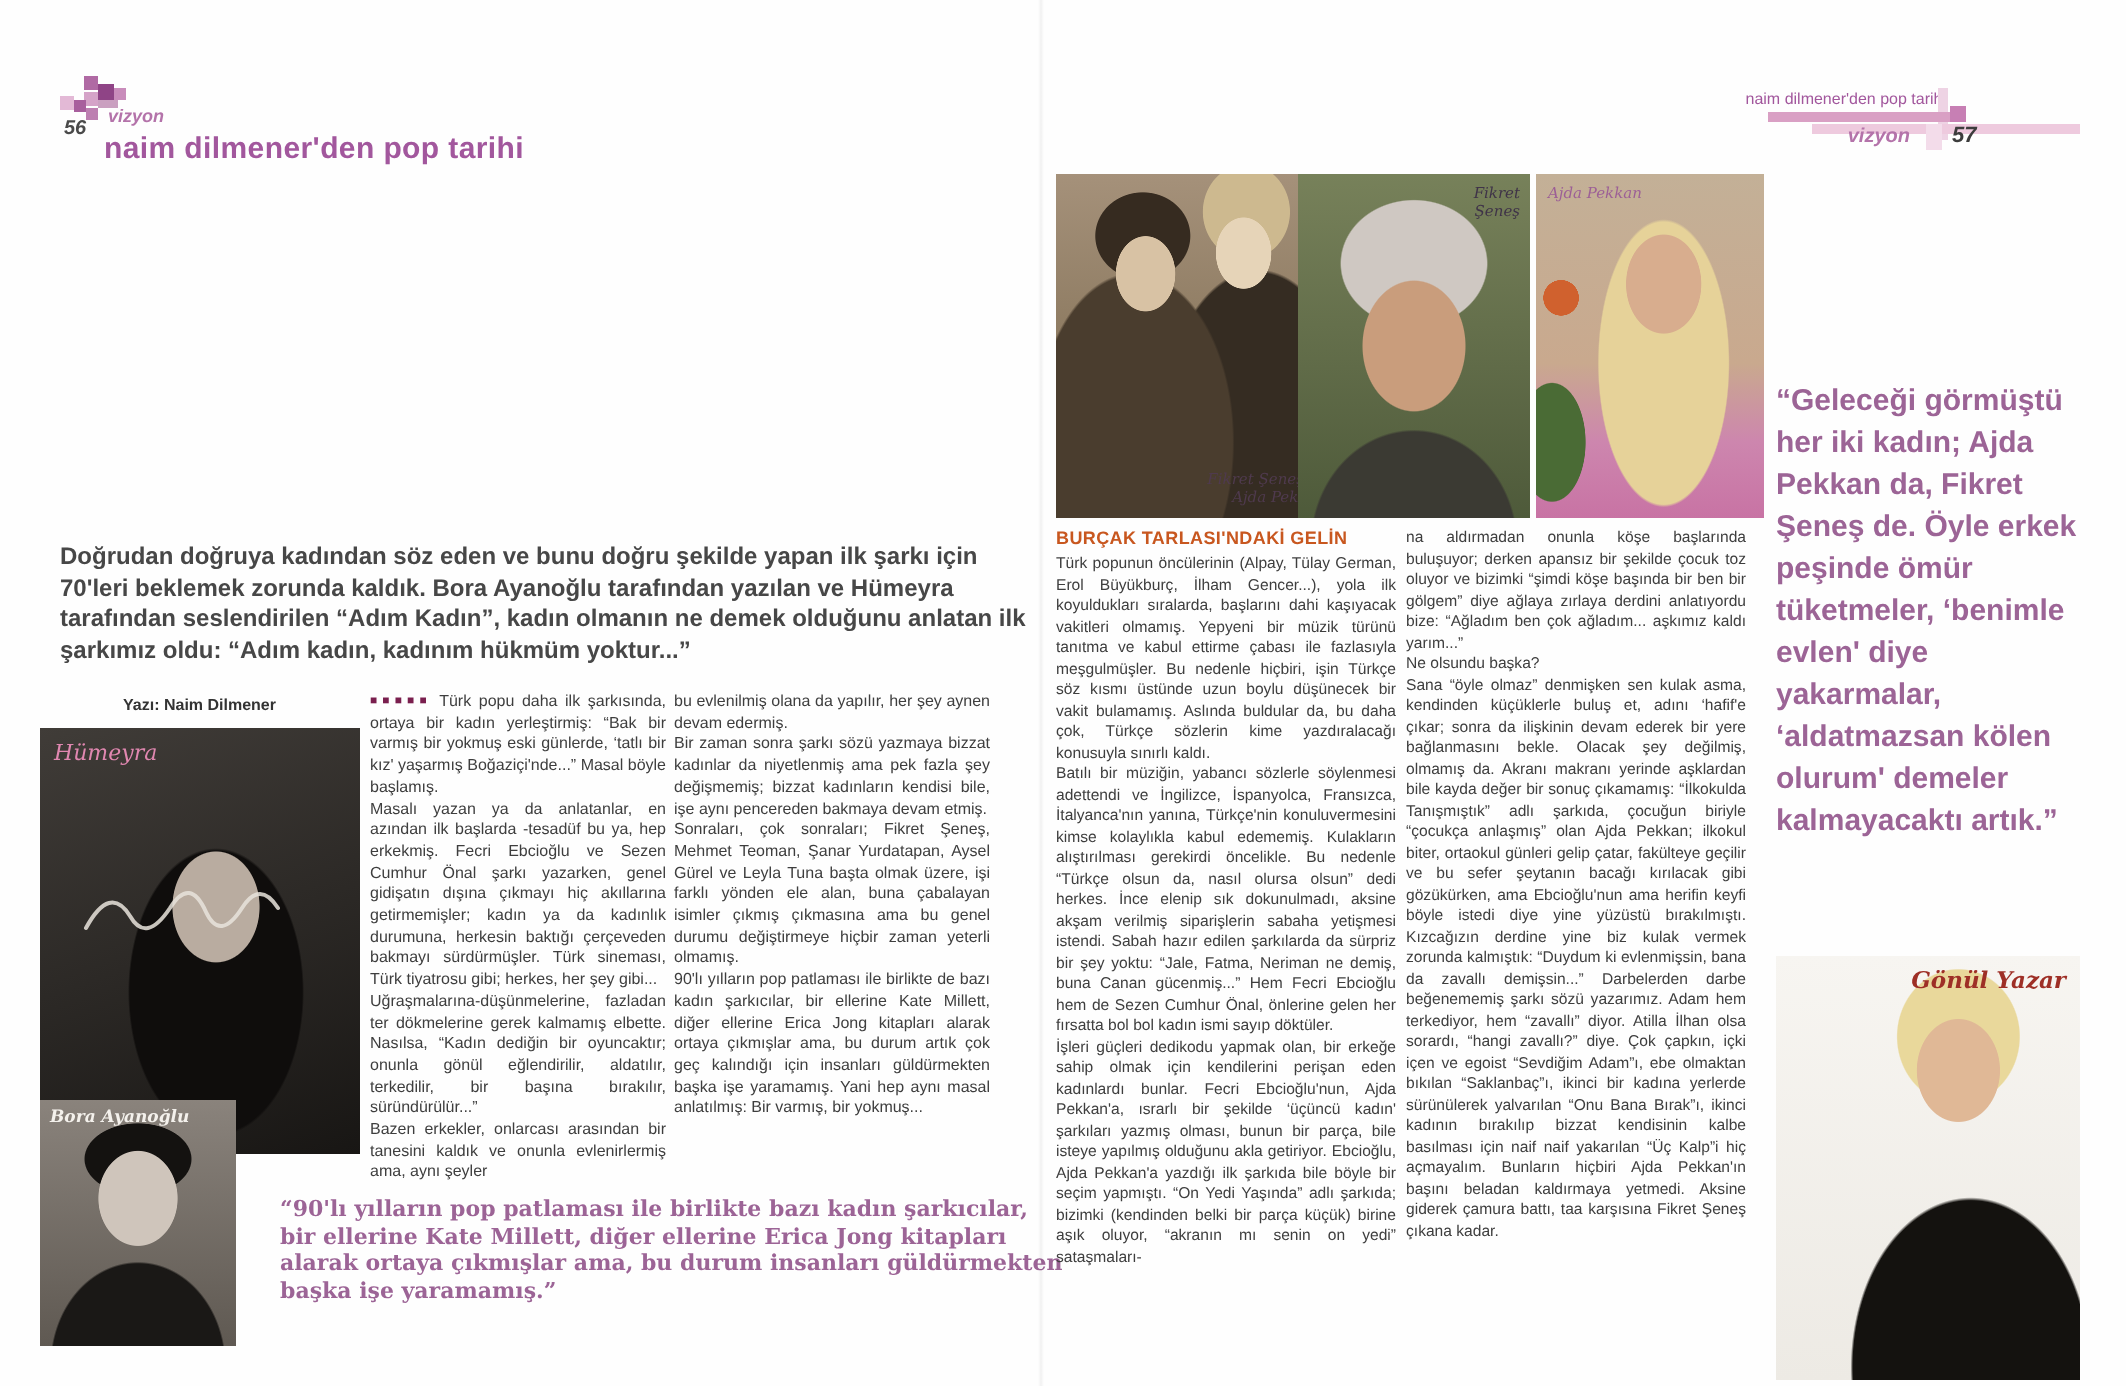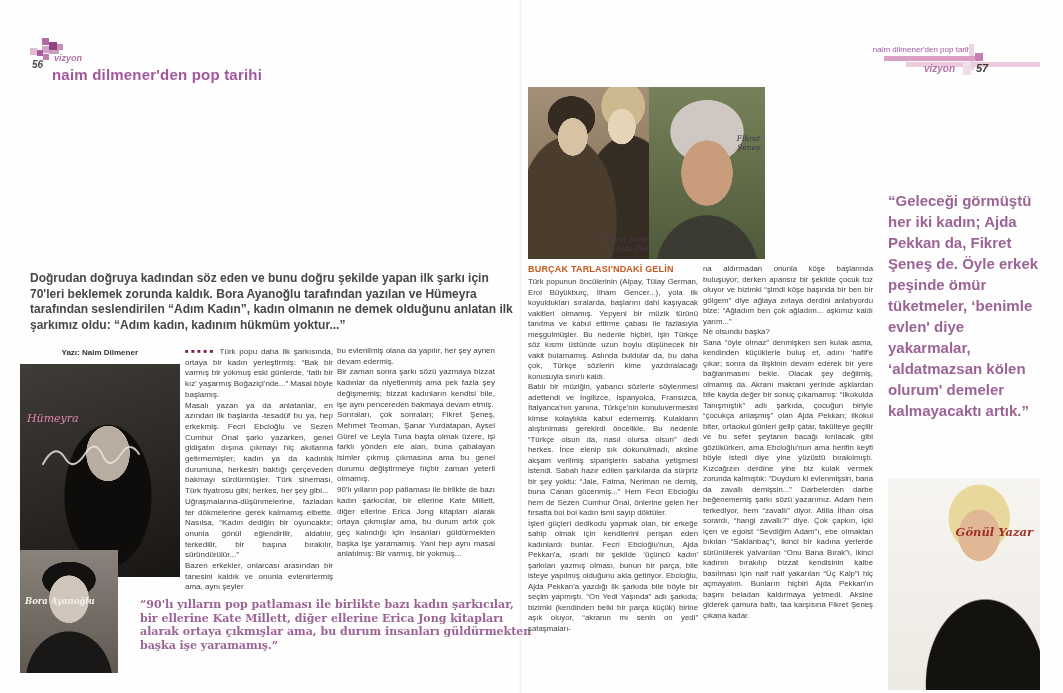--- a/index.html
+++ b/index.html
@@ -26,21 +26,21 @@
   .bodycol{color:#3e3e3e;text-align:justify;overflow:hidden;}
   .bodycol p{margin:0;}
   .lcol{font-size:8px;line-height:10.7px;}
   #lcol1{left:185px;top:346px;width:148px;height:250px;}
   #lcol2{left:337px;top:346px;width:158px;height:250px;}
   .marker{color:#7a1f4e;letter-spacing:1px;font-size:6px;vertical-align:1px;}
   .pullquote{left:140px;top:598px;width:392px;font-family:"DejaVu Serif",serif;font-weight:bold;
              font-size:11px;line-height:13.5px;color:#9c6496;}
   
   figure{margin:0;position:absolute;overflow:hidden;}
-  .figcap{position:absolute;font-family:"DejaVu Serif",serif;font-style:italic;margin-top:42px;}
+  .figcap{position:absolute;font-family:"DejaVu Serif",serif;font-style:italic;}
   #fig-humeyra{left:20px;top:364px;width:160px;height:213px;
     background:
       radial-gradient(ellipse 22px 28px at 55% 42%, #b9aca0 98%, transparent),
       radial-gradient(ellipse 44px 72px at 55% 62%, #0f0d0c 98%, transparent),
       linear-gradient(160deg,#403c38,#181614);}
   #fig-humeyra .figcap{left:7px;top:6px;color:#e087b0;font-size:11px;}
   #fig-bora{left:20px;top:550px;width:98px;height:123px;
     background:
       radial-gradient(ellipse 20px 24px at 50% 40%, #cfc5bb 98%, transparent),
       radial-gradient(ellipse 27px 18px at 50% 24%, #141210 98%, transparent),
@@ -151,20 +151,23 @@
   <div class="abs pullquote">“90'lı yılların pop patlaması ile birlikte bazı kadın şarkıcılar, bir ellerine Kate Millett, diğer ellerine Erica Jong kitapları alarak ortaya çıkmışlar ama, bu durum insanları güldürmekten başka işe yaramamış.”</div>
 
   <div class="abs fold"></div>
 
   <figure id="fig-duo">
     <figcaption class="figcap">Fikret Şeneş ve Ajda Pekkan</figcaption>
   </figure>
   <figure id="fig-fikret">
     <figcaption class="figcap">Fikret Şeneş</figcaption>
   </figure>
+  <figure id="fig-ajda">
+    <figcaption class="figcap">Ajda Pekkan</figcaption>
+  </figure>
 
   <div class="abs subhead">BURÇAK TARLASI'NDAKİ GELİN</div>
 
   <div id="rcol1" class="abs bodycol rcol">
     <p>Türk popunun öncülerinin (Alpay, Tülay German, Erol Büyükburç, İlham Gencer...), yola ilk koyuldukları sıralarda, başlarını dahi kaşıyacak vakitleri olmamış. Yepyeni bir müzik türünü tanıtma ve kabul ettirme çabası ile fazlasıyla meşgulmüşler. Bu nedenle hiçbiri, işin Türkçe söz kısmı üstünde uzun boylu düşünecek bir vakit bulamamış. Aslında buldular da, bu daha çok, Türkçe sözlerin kime yazdıralacağı konusuyla sınırlı kaldı.</p>
     <p>Batılı bir müziğin, yabancı sözlerle söylenmesi adettendi ve İngilizce, İspanyolca, Fransızca, İtalyanca'nın yanına, Türkçe'nin konuluvermesini kimse kolaylıkla kabul edememiş. Kulakların alıştırılması gerekirdi öncelikle. Bu nedenle “Türkçe olsun da, nasıl olursa olsun” dedi herkes. İnce elenip sık dokunulmadı, aksine akşam verilmiş siparişlerin sabaha yetişmesi istendi. Sabah hazır edilen şarkılarda da sürpriz bir şey yoktu: “Jale, Fatma, Neriman ne demiş, buna Canan gücenmiş...” Hem Fecri Ebcioğlu hem de Sezen Cumhur Önal, önlerine gelen her fırsatta bol bol kadın ismi sayıp döktüler.</p>
     <p>İşleri güçleri dedikodu yapmak olan, bir erkeğe sahip olmak için kendilerini perişan eden kadınlardı bunlar. Fecri Ebcioğlu'nun, Ajda Pekkan'a, ısrarlı bir şekilde ‘üçüncü kadın' şarkıları yazmış olması, bunun bir parça, bile isteye yapılmış olduğunu akla getiriyor. Ebcioğlu, Ajda Pekkan'a yazdığı ilk şarkıda bile böyle bir seçim yapmıştı. “On Yedi Yaşında” adlı şarkıda; bizimki (kendinden belki bir parça küçük) birine aşık oluyor, “akranın mı senin on yedi” sataşmaları-</p>
   </div>
 
   <div id="rcol2" class="abs bodycol rcol">

